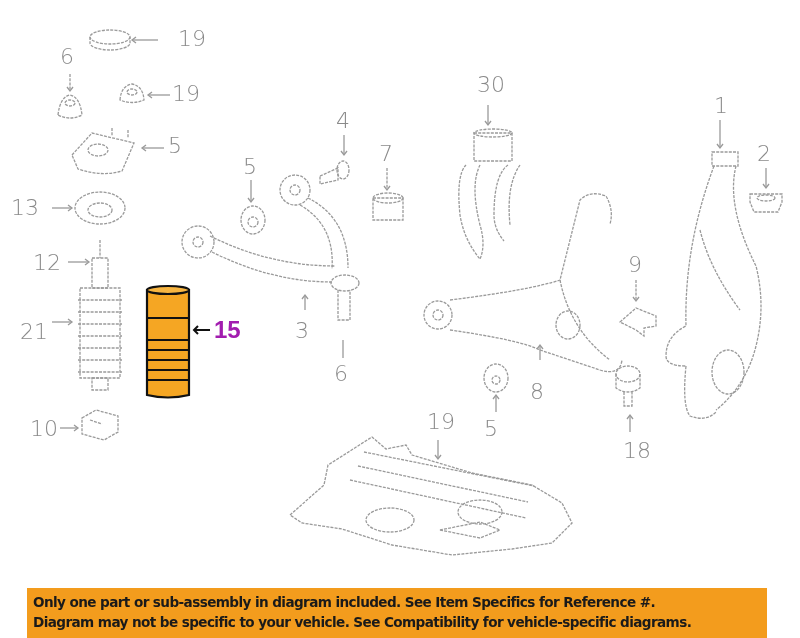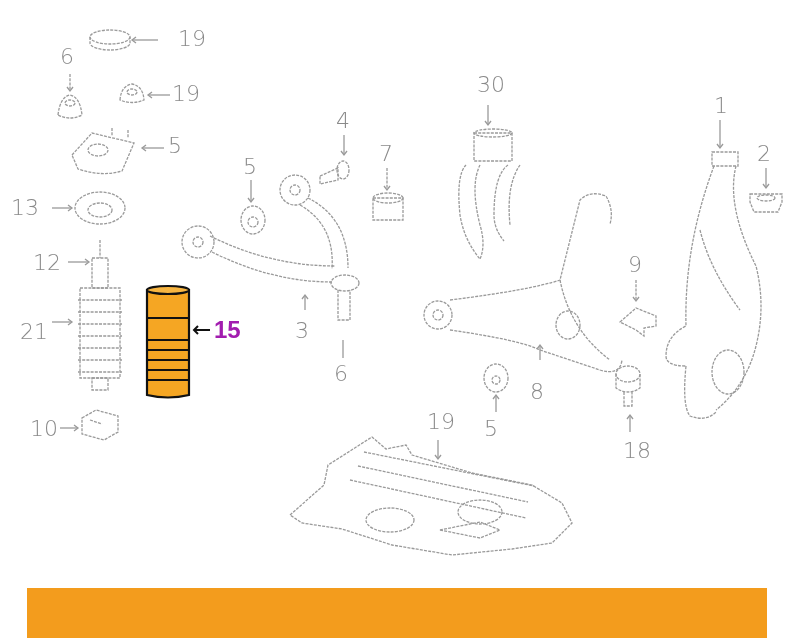--- a/index.html
+++ b/index.html
@@ -205,14 +205,16 @@
   <span class="lbl hl" style="left:214px;top:318px">15</span>
   <span class="lbl" style="left:168px;top:135px">5</span>
   <span class="lbl" style="left:60px;top:46px">6</span>
   <span class="lbl" style="left:172px;top:83px">19</span>
   <span class="lbl" style="left:178px;top:28px">19</span>
   <span class="lbl" style="left:477px;top:74px">30</span>
   <span class="lbl" style="left:20px;top:321px">21</span>
   <span class="lbl" style="left:427px;top:411px">19</span>
 
   <div id="banner">
+    <div>Only one part or sub-assembly in diagram included. See Item Specifics for Reference #.</div>
+    <div>Diagram may not be specific to your vehicle. See Compatibility for vehicle-specific diagrams.</div>
   </div>
 </div>
 
 </body></html>

